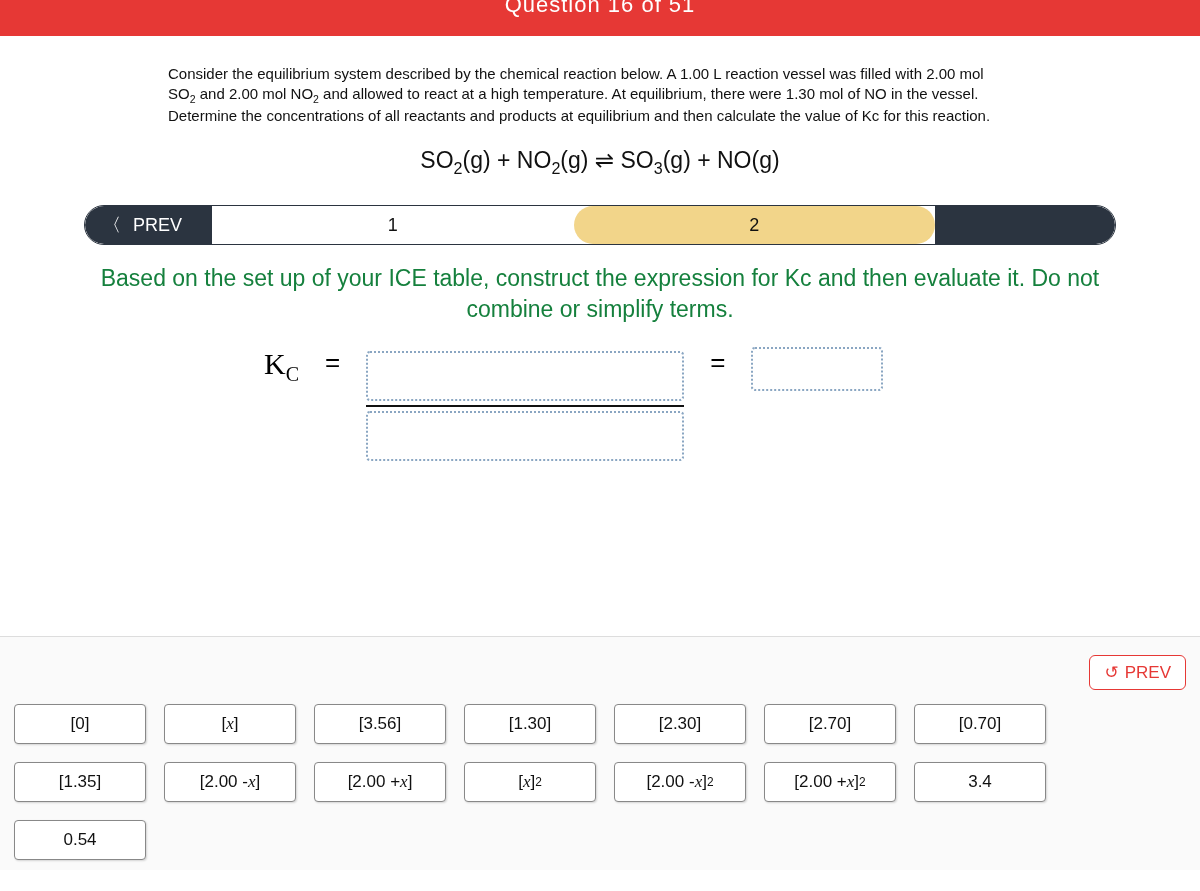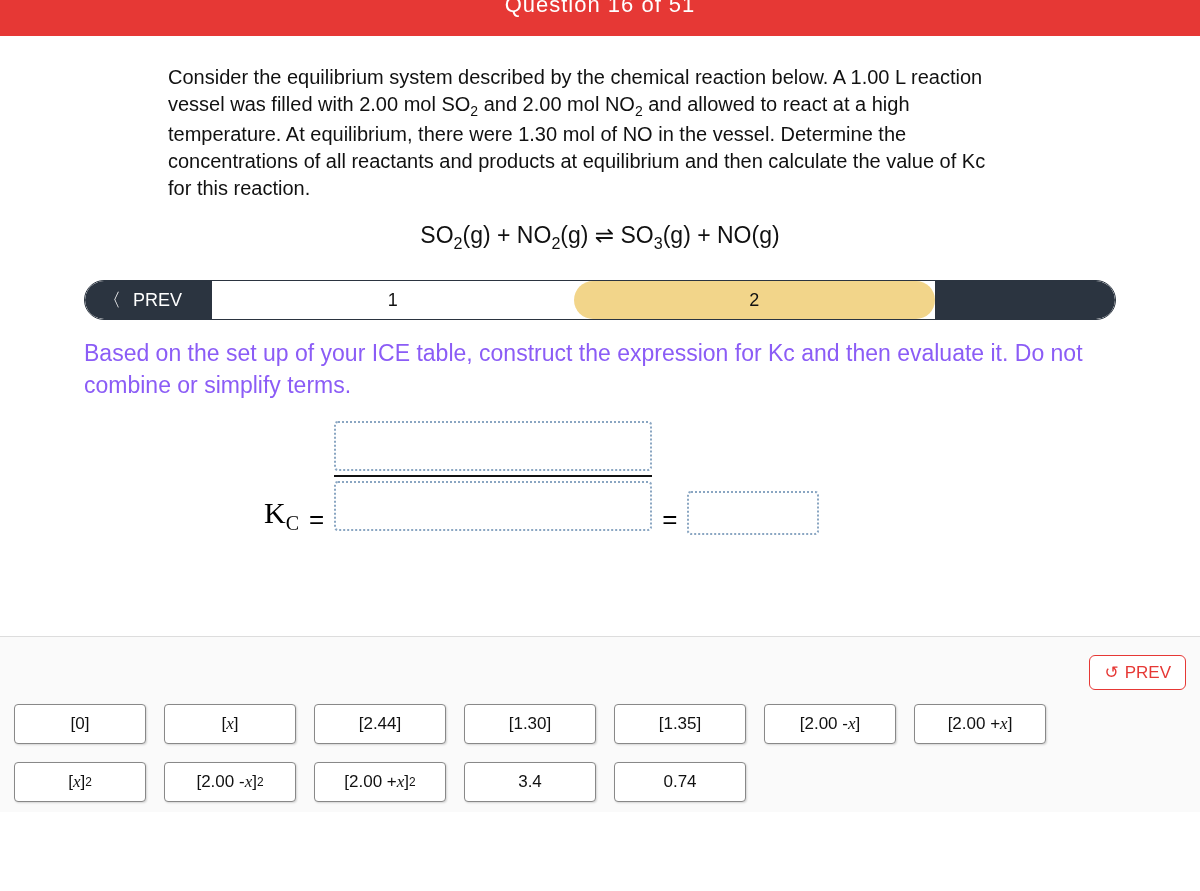--- a/index.html
+++ b/index.html
@@ -30,21 +30,21 @@
       transform: translateX(-50%);
       top: -8px;
       letter-spacing: 1px;
     }
     .content-area {
       padding: 0;
     }
     .question-text {
       margin: 28px 0 20px 168px;
       max-width: 830px;
-      font-size: 20px;
+      font-size: 15px;
       line-height: 1.35;
       color: #111;
     }
     .equation-line {
       text-align: center;
       font-size: 23px;
       margin: 14px 0 28px 0;
       color: #111;
     }
     .step-nav {
@@ -90,31 +90,32 @@
       color: #111;
       border-radius: 20px;
     }
     .step-end {
       background: #2b3440;
       width: 180px;
       height: 100%;
       border-radius: 0 20px 20px 0;
     }
     .sub-prompt {
-      margin: 0 84px 16px 84px;
+      margin: 0 84px 22px 84px;
       font-size: 23px;
       line-height: 1.35;
-      color: #8b5cf6;
+      color: #15803d;
+      text-align: center;
     }
     .kc-row {
       display: flex;
-      align-items: flex-end;
+      align-items: flex-start;
       justify-content: flex-start;
       margin-left: 264px;
-      gap: 4px;
+      gap: 20px;
     }
     .kc-label {
       font-size: 30px;
       font-family: "Times New Roman", serif;
     }
     .kc-label sub {
       font-size: 20px;
     }
     .eq-sign {
       font-size: 26px;
@@ -236,24 +237,27 @@
 <div class="tiles-area">
   <div class="reset-row">
     <div class="reset-btn">
       <span>↺</span>
       <span>PREV</span>
     </div>
   </div>
   <div class="tiles-grid" id="tiles-grid">
       <div class="tile">[0]</div>
       <div class="tile">[<span class="it">x</span>]</div>
-      <div class="tile">[2.44]</div>
+      <div class="tile">[3.56]</div>
       <div class="tile">[1.30]</div>
+      <div class="tile">[2.30]</div>
+      <div class="tile">[2.70]</div>
+      <div class="tile">[0.70]</div>
       <div class="tile">[1.35]</div>
       <div class="tile">[2.00 - <span class="it">x</span>]</div>
       <div class="tile">[2.00 + <span class="it">x</span>]</div>
       <div class="tile">[<span class="it">x</span>]<sup>2</sup></div>
       <div class="tile">[2.00 - <span class="it">x</span>]<sup>2</sup></div>
       <div class="tile">[2.00 + <span class="it">x</span>]<sup>2</sup></div>
       <div class="tile">3.4</div>
-      <div class="tile">0.74</div>
+      <div class="tile">0.54</div>
     </div>
 </div>
 
 </body></html>

